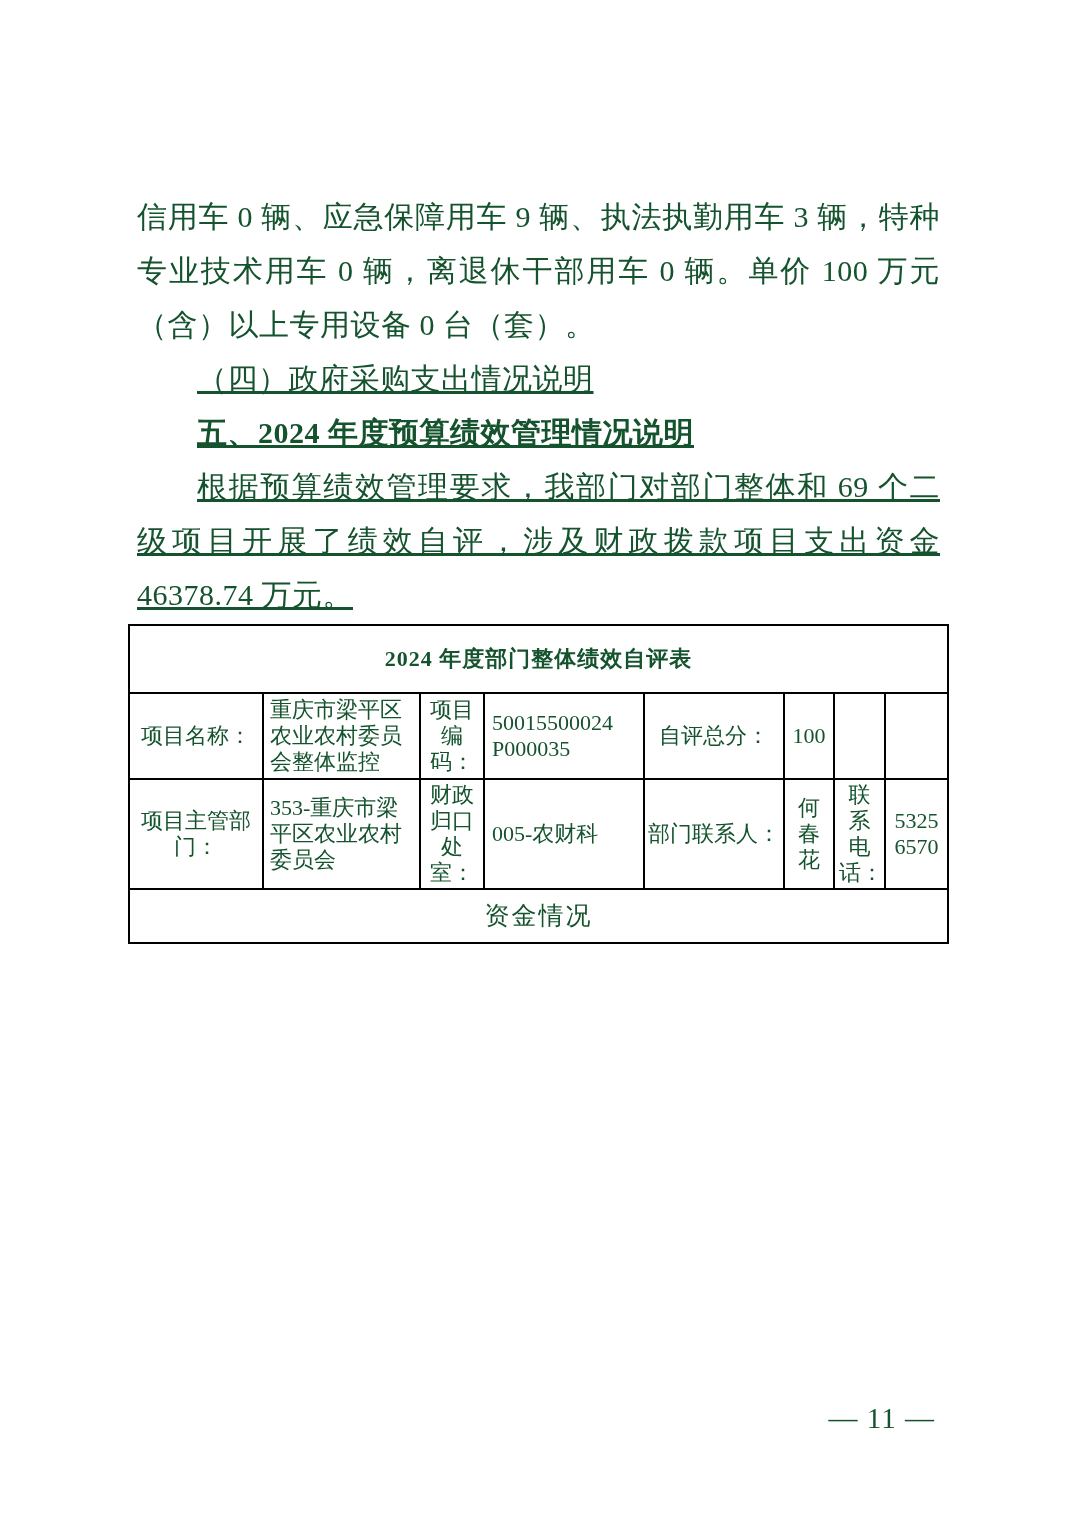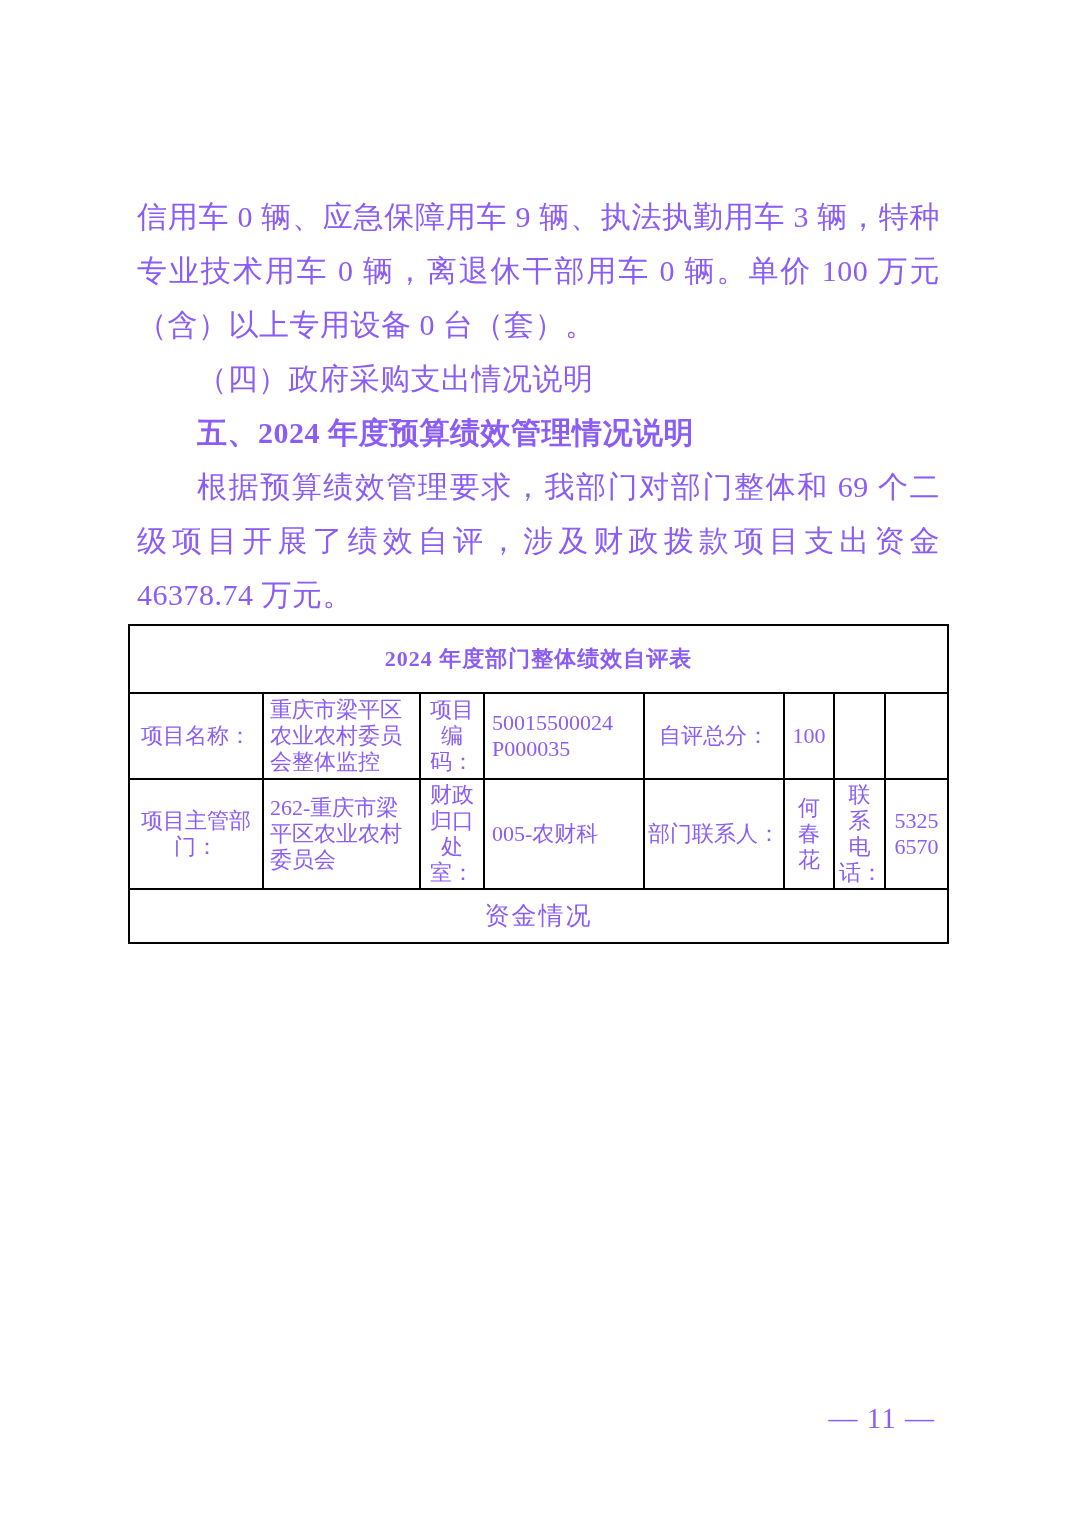--- a/index.html
+++ b/index.html
@@ -6,37 +6,37 @@
     margin: 0;
     padding: 0;
     background: #ffffff;
   }
   .page {
     position: relative;
     width: 1074px;
     height: 1520px;
     background: #ffffff;
     overflow: hidden;
-    color: #8b5cf6;
+    color: #14532d;
     font-family: "Liberation Serif", "DejaVu Serif", serif;
   }
   .content {
     position: absolute;
     left: 137px;
     top: 190px;
     width: 803px;
   }
   .content p {
     margin: 0;
     font-size: 30px;
     line-height: 54px;
     text-align: justify;
     letter-spacing: 0.5px;
   }
-  .indent { text-indent: 2em; }
+  .indent { text-indent: 2em; text-decoration: underline; }
   .heading-bold {
     font-weight: bold;
   }
   .kaiti {
     
     font-family: "Liberation Serif", "DejaVu Serif", serif;
   }
   
   .selfeval-table {
     border-collapse: collapse;
@@ -124,21 +124,21 @@
           <td class="val-left cell-wide-pad">重庆市梁平区农业农村委员会整体监控</td>
           <td>项目编码：</td>
           <td class="val-left code">50015500024P000035</td>
           <td>自评总分：</td>
           <td class="cell-narrow">100</td>
           <td class="cell-narrow"></td>
           <td class="cell-narrow"></td>
         </tr>
         <tr class="row2">
           <td>项目主管部门：</td>
-          <td class="val-left cell-wide-pad">262-重庆市梁平区农业农村委员会</td>
+          <td class="val-left cell-wide-pad">353-重庆市梁平区农业农村委员会</td>
           <td>财政归口处室：</td>
           <td class="val-left">005-农财科</td>
           <td>部门联系人：</td>
           <td class="cell-narrow">何春花</td>
           <td class="cell-narrow">联系电话：</td>
           <td class="cell-phone">53256570</td>
         </tr>
         <tr class="row3">
           <td colspan="8">资金情况</td>
         </tr>

